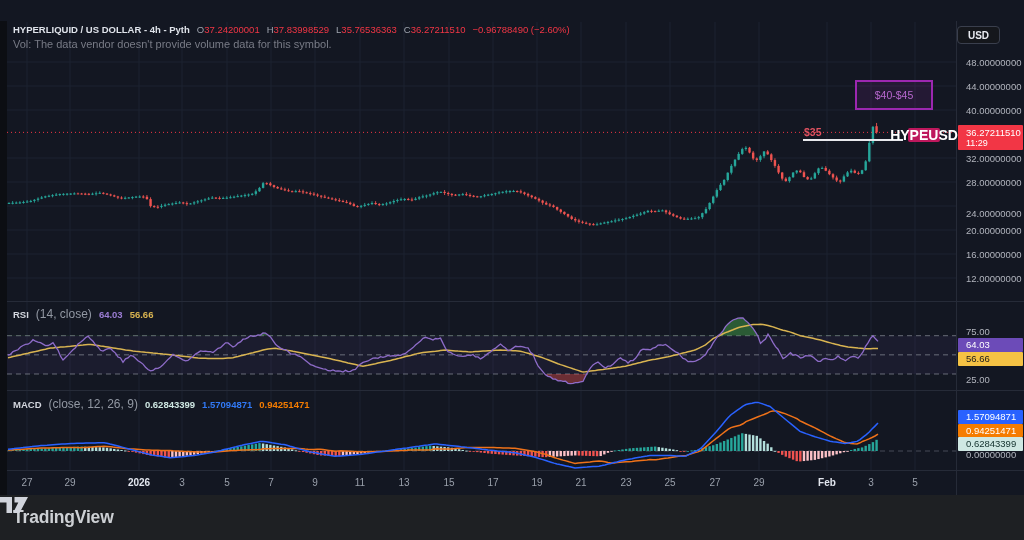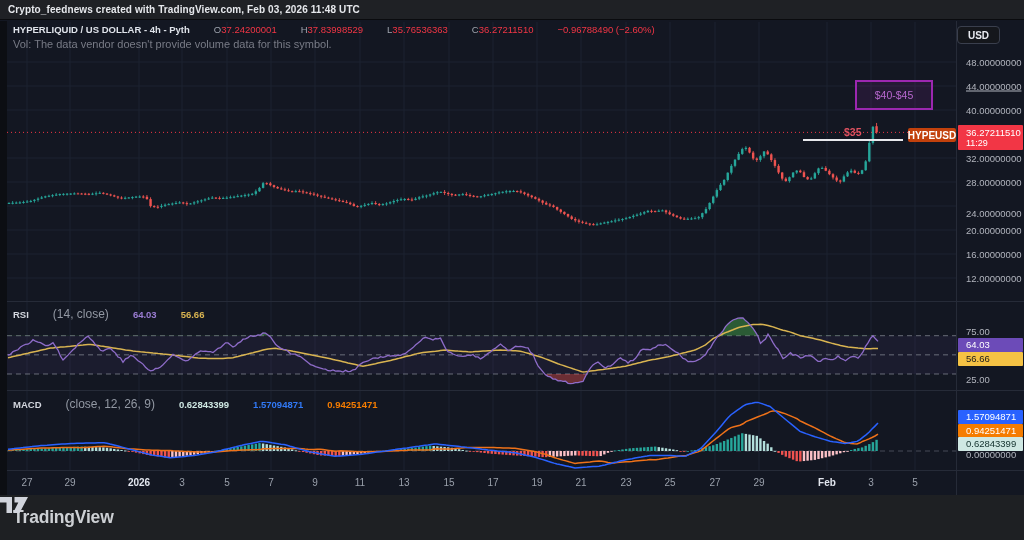--- a/index.html
+++ b/index.html
@@ -9,21 +9,21 @@
   .abs{position:absolute;}
   
   #topbar{left:0;top:0;width:1024px;height:20px;background:#1f2125;border-bottom:1px solid #0a0b0e;
           display:flex;align-items:center;padding-left:8px;}
   #topbar .attr{font-size:10px;font-weight:700;color:#e6e8ec;letter-spacing:.1px;}
   
   #chart{left:0;top:21px;width:1024px;height:474px;background:#131722;}
   #leftpad{left:0;top:0;width:7px;height:474px;background:#0c0e13;}
   svg{position:absolute;left:0;top:0;}
   
-  .legendrow{display:flex;align-items:center;gap:24px;font-size:9.5px;white-space:nowrap;}
+  .legendrow{display:flex;align-items:center;gap:7px;font-size:9.5px;white-space:nowrap;}
   .sym{color:#dfe3ea;font-weight:700;}
   .ohlc{color:#f23645;}
   .ohlc b{color:#9fa4ae;font-weight:400;}
   .volnote{color:#787b86;font-size:11px;}
   .panetitle{color:#d3d6de;font-size:9.5px;font-weight:700;}
   .paneparams{color:#9298a3;font-size:12px;font-weight:400;}
   .pv{font-size:9.5px;font-weight:700;}
   
   .tick{position:absolute;left:966px;transform:translateY(-50%);font-size:9.5px;color:#b2b5be;}
   .timelabel{position:absolute;top:482px;transform:translateX(-50%) translateY(-50%);
@@ -33,40 +33,37 @@
          display:flex;align-items:center;padding-left:8px;border-radius:1px;}
   
   #usdbtn{left:957px;top:5px;width:43px;height:18px;border:1px solid #3a3f4d;border-radius:4px;
           background:#15171c;color:#e8eaf0;font-size:10px;font-weight:700;
           display:flex;align-items:center;justify-content:center;cursor:pointer;}
   
   #pricebadge{left:958px;width:65px;height:25px;background:#f23645;border-radius:1px;
               color:#fff;display:flex;flex-direction:column;justify-content:center;padding-left:8px;}
   #pricebadge .v{font-size:9.5px;line-height:11px;}
   #pricebadge .t{font-size:9px;line-height:10px;}
-  #symtag{width:48px;height:14px;background:#c2410c;border-radius:2px;color:#fff;
-          font-size:10px;font-weight:700;display:flex;align-items:center;justify-content:center;}
+  #symtag{width:32px;height:14px;background:#be185d;border-radius:2px;color:#fff;
+          font-size:14px;font-weight:700;display:flex;align-items:center;justify-content:center;}
   
   #targetbox{border:2px solid #9c27b0;background:rgba(156,39,176,.13);
              display:flex;align-items:center;justify-content:center;}
   #targetbox span{color:#b768cf;font-size:10.5px;}
   #lvl35{color:#e05260;font-size:10.5px;font-weight:700;}
   
   #footer{left:0;top:495px;width:1024px;height:45px;background:#1e2023;
           display:flex;align-items:center;padding-left:13px;gap:9px;}
   #footer .brand{color:#cdd0d4;font-size:17.5px;font-weight:700;letter-spacing:-.2px;}
 </style>
 </head>
 <body>
 
 <div id="stage">
 
-  <div class="abs" id="topbar">
-    <span class="attr">Crypto_feednews created with TradingView.com, Feb 03, 2026 11:48 UTC</span>
-  </div>
 
   <div class="abs" id="chart">
     <svg id="chart-svg" width="1024" height="474" viewBox="0 0 1024 474">
         <defs>
           <clipPath id="clipPrice">
             <rect x="7" y="1" width="949" height="278"></rect>
           </clipPath>
           <clipPath id="clipRsi">
             <rect x="7" y="282" width="949" height="85"></rect>
           </clipPath>
@@ -879,34 +876,34 @@
       <span class="paneparams">(close, 12, 26, 9)</span>
       <span class="pv" style="color:#cfe8e3;">0.62843399</span>
       <span class="pv" style="color:#3179f5;">1.57094871</span>
       <span class="pv" style="color:#f57c00;">0.94251471</span>
     </div>
 
     <div class="abs" id="targetbox" style="left: 855px; top: 59px; width: 78px; height: 30px;">
       <span>$40-$45</span>
     </div>
 
-    <div class="abs" id="lvl35" style="left: 844px; top: 105px;">$35</div>
+    <div class="abs" id="lvl35" style="left: 804px; top: 105px;">$35</div>
 
     <div class="abs" id="pricebadge" style="top: 104.367px;">
       <span class="v">36.27211510</span>
       <span class="t">11:29</span>
     </div>
 
     <div class="abs" id="symtagwrap" style="left: 908px; top: 107.367px;">
       <div id="symtag">HYPEUSD</div>
     </div>
 
     <div id="price-ticks">
         <div class="tick" style="top: 41px;">48.00000000</div>
-        <div class="tick" style="top: 65px; text-decoration: underline;">44.00000000</div>
+        <div class="tick" style="top: 65px;">44.00000000</div>
         <div class="tick" style="top: 89px;">40.00000000</div>
         <div class="tick" style="top: 137px;">32.00000000</div>
         <div class="tick" style="top: 161px;">28.00000000</div>
         <div class="tick" style="top: 192px;">24.00000000</div>
         <div class="tick" style="top: 209px;">20.00000000</div>
         <div class="tick" style="top: 233px;">16.00000000</div>
         <div class="tick" style="top: 257px;">12.00000000</div>
       </div>
     <div id="rsi-ticks">
         <div class="tick" style="top: 309.913px;">75.00</div>

